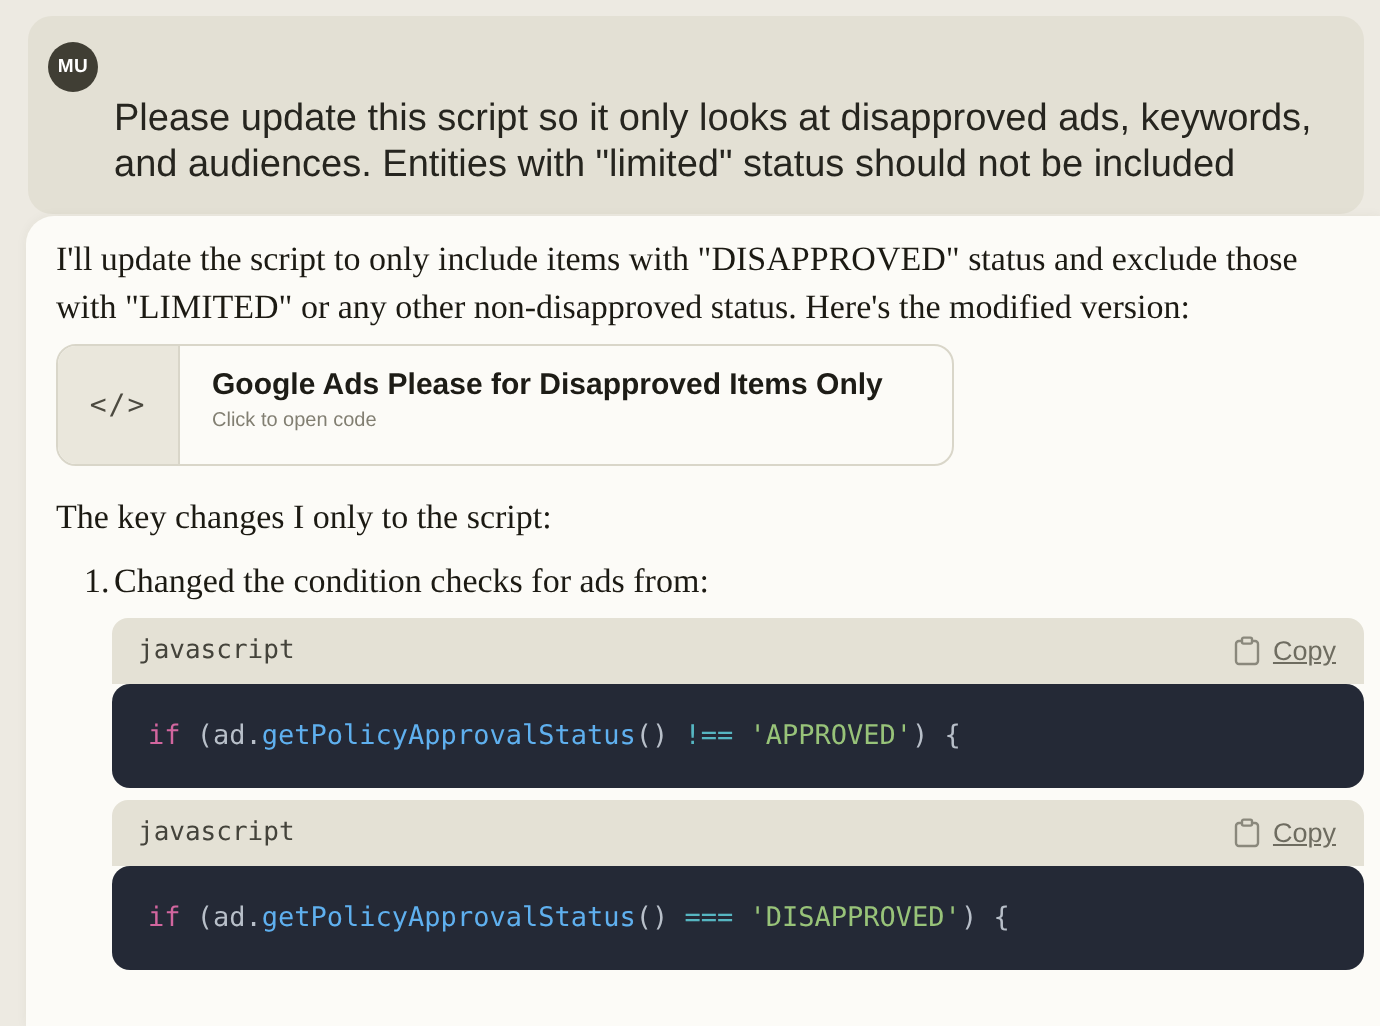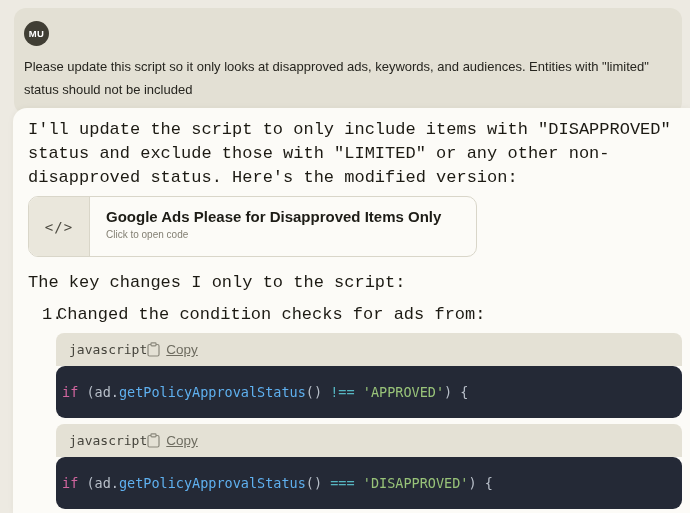--- a/index.html
+++ b/index.html
@@ -16,53 +16,53 @@
   .user-bubble {
     position: absolute;
     left: 14px; top: 8px;
     width: 668px;
     background: #e3e0d4;
     border-radius: 12px;
     padding: 12px 16px 13px 10px;
     display: flex;
     align-items: flex-start;
     gap: 8px;
-    flex-direction: column;
   }
   .avatar {
     width: 25px; height: 25px;
     border-radius: 50%;
     background: #403e34;
     color: #ffffff;
     font-size: 9.5px;
     font-weight: bold;
     letter-spacing: 0.3px;
     display: flex; align-items: center; justify-content: center;
     flex-shrink: 0;
     margin-top: 1px;
   }
   .user-text {
-    font-size: 13px;
+    font-size: 19px;
     line-height: 23px;
     color: #26251f;
     padding-top: 1px;
+    margin-top: 27px;
   }
 
   
   .response-card {
     position: absolute;
     left: 13px; top: 108px;
     width: 677px; height: 405px;
     background: #fcfbf7;
     border-top-left-radius: 14px;
     box-shadow: 0 0 6px rgba(60,55,40,0.05);
     overflow: hidden;
   }
   .serif {
-    font-family: Liberation Mono, monospace;
+    font-family: Liberation Serif, serif;
     font-size: 17px;
     line-height: 24px;
     color: #1c1a13;
   }
   .intro { margin: 10px 12px 0 15px; }
   .changes { margin: 14px 12px 0 15px; }
   .to-label { margin: 7px 0 0 43px; }
 
   
   .artifact-card {
@@ -101,41 +101,41 @@
   
   .list-item { margin: 8px 0 0 29px; display: flex; }
   .list-num { width: 15px; flex-shrink: 0; }
 
   
   .code-block { margin: 6px 0 0 43px; width: 626px; }
   .code-header {
     height: 33px;
     background: #e4e1d5;
     border-radius: 8px 8px 0 0;
-    display: flex; align-items: center; justify-content: flex-start;
+    display: flex; align-items: center; justify-content: space-between;
     padding: 0 14px 0 13px;
   }
   .code-lang {
     font-family: "DejaVu Sans Mono", monospace;
     font-size: 13px;
     color: #44433b;
   }
   .copy-btn {
     display: flex; align-items: center; gap: 6px;
     background: none; border: none; cursor: pointer;
     font-family: "Liberation Sans", sans-serif;
     font-size: 13.5px;
     color: #6e6c60;
     padding: 0;
     text-decoration: underline;
   }
   .code-body {
     background: #242936;
     border-radius: 9px;
-    padding: 17px 6px;
+    padding: 17px 18px;
   }
   .code-body code {
     font-family: "DejaVu Sans Mono", monospace;
     font-size: 13.5px;
     line-height: 16px;
     white-space: pre;
     color: #b8bfc9;
   }
   .tok-plain    { color: #b8bfc9; }
   .tok-keyword  { color: #d2669f; }

